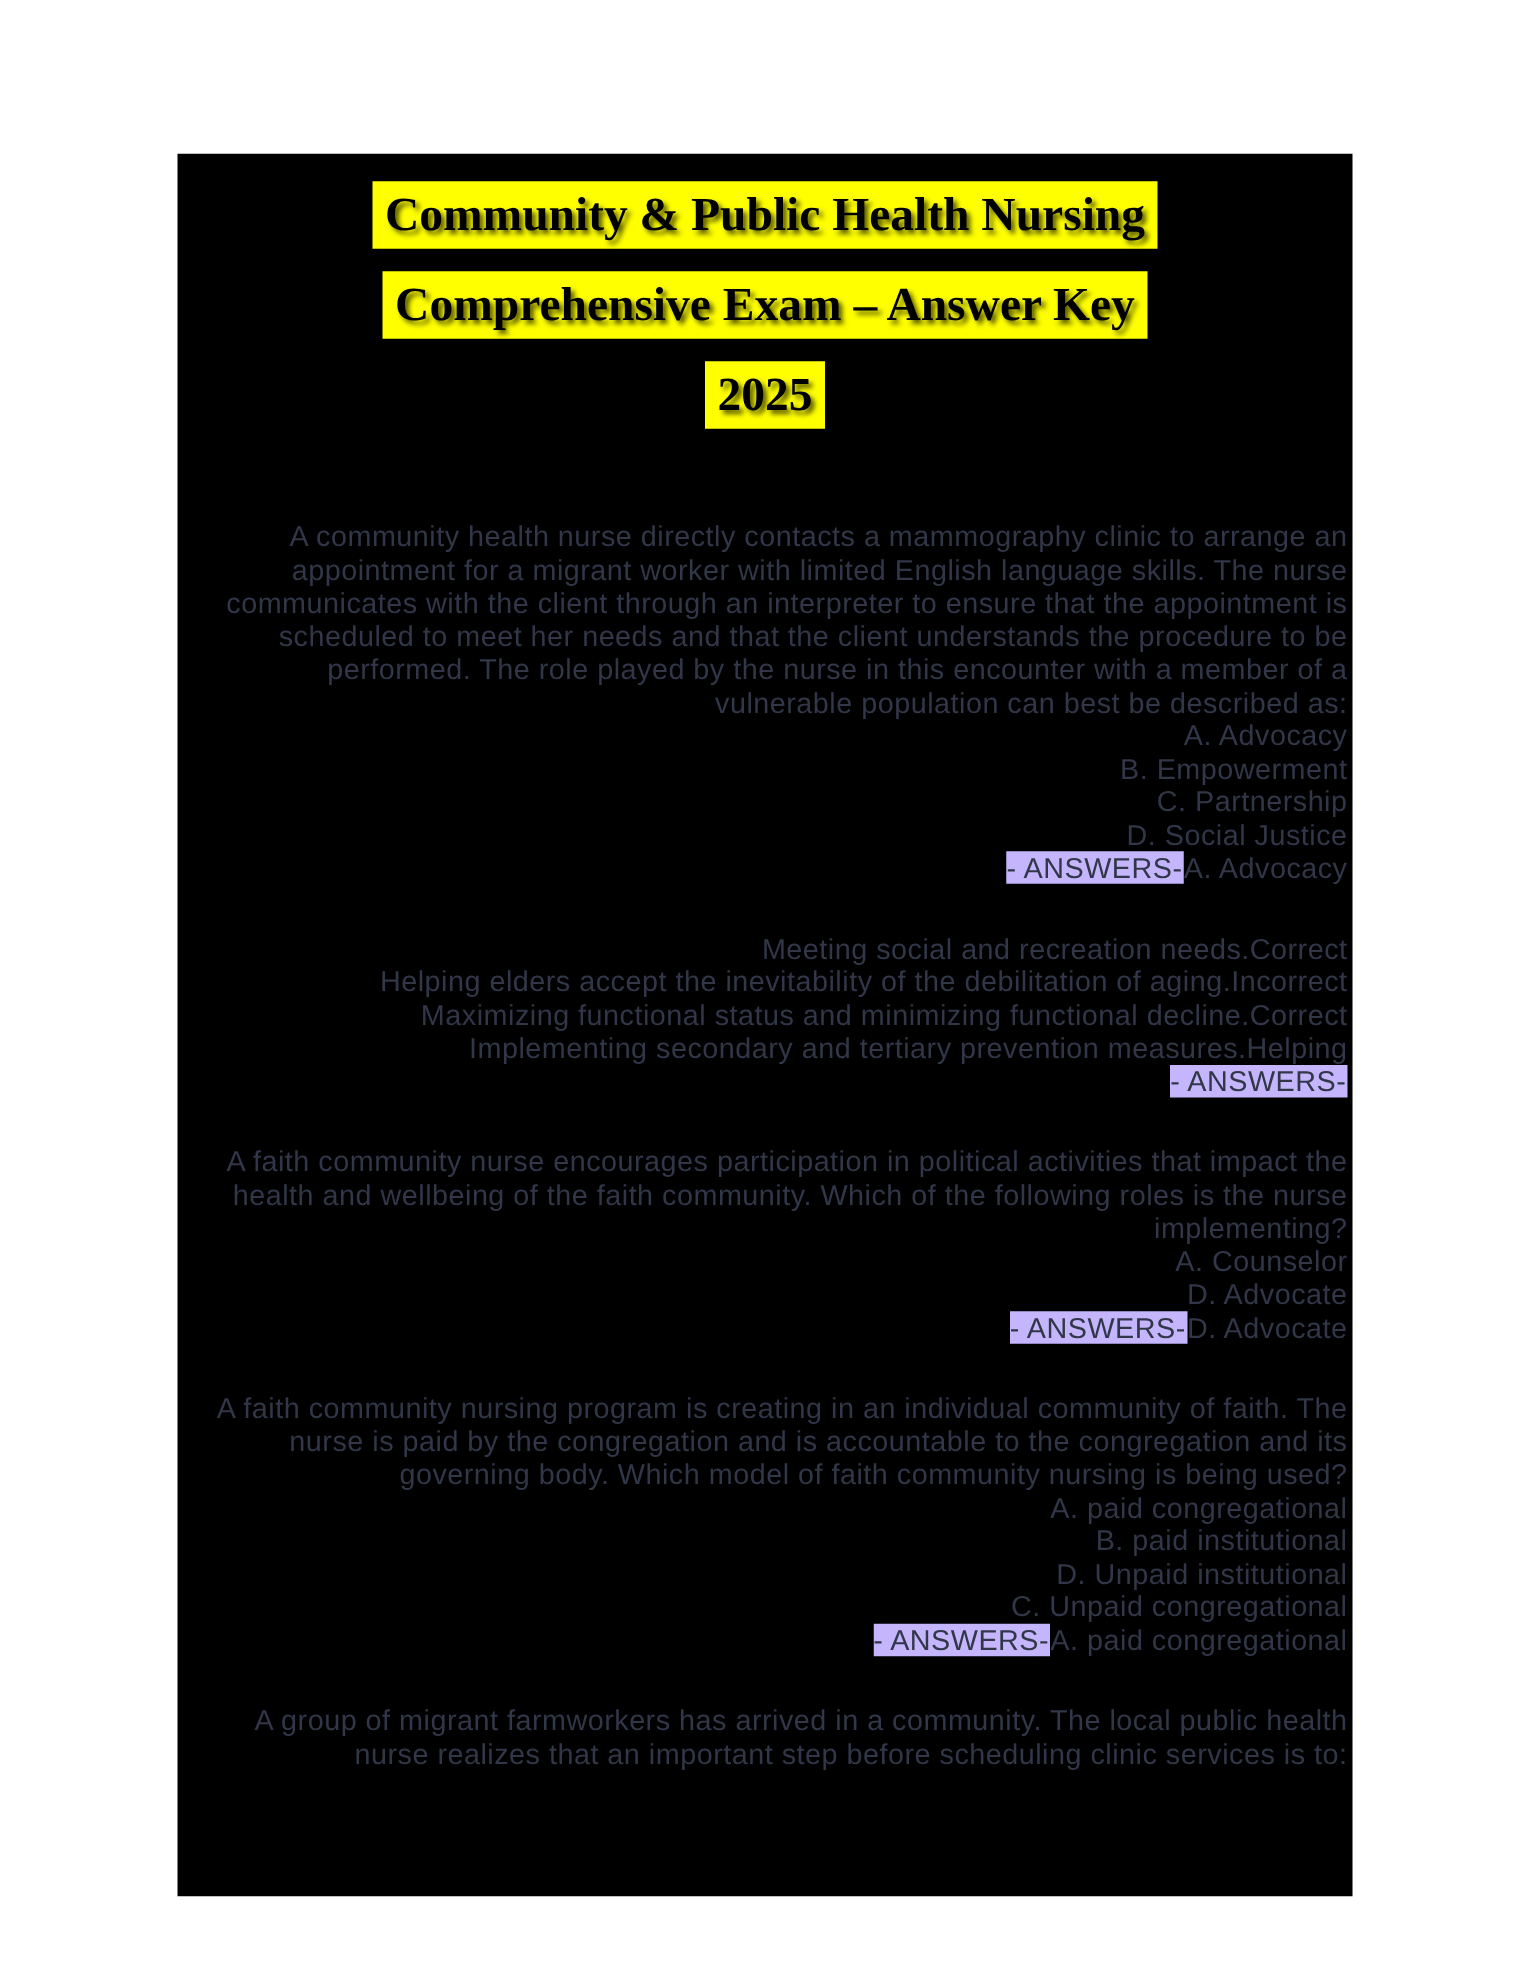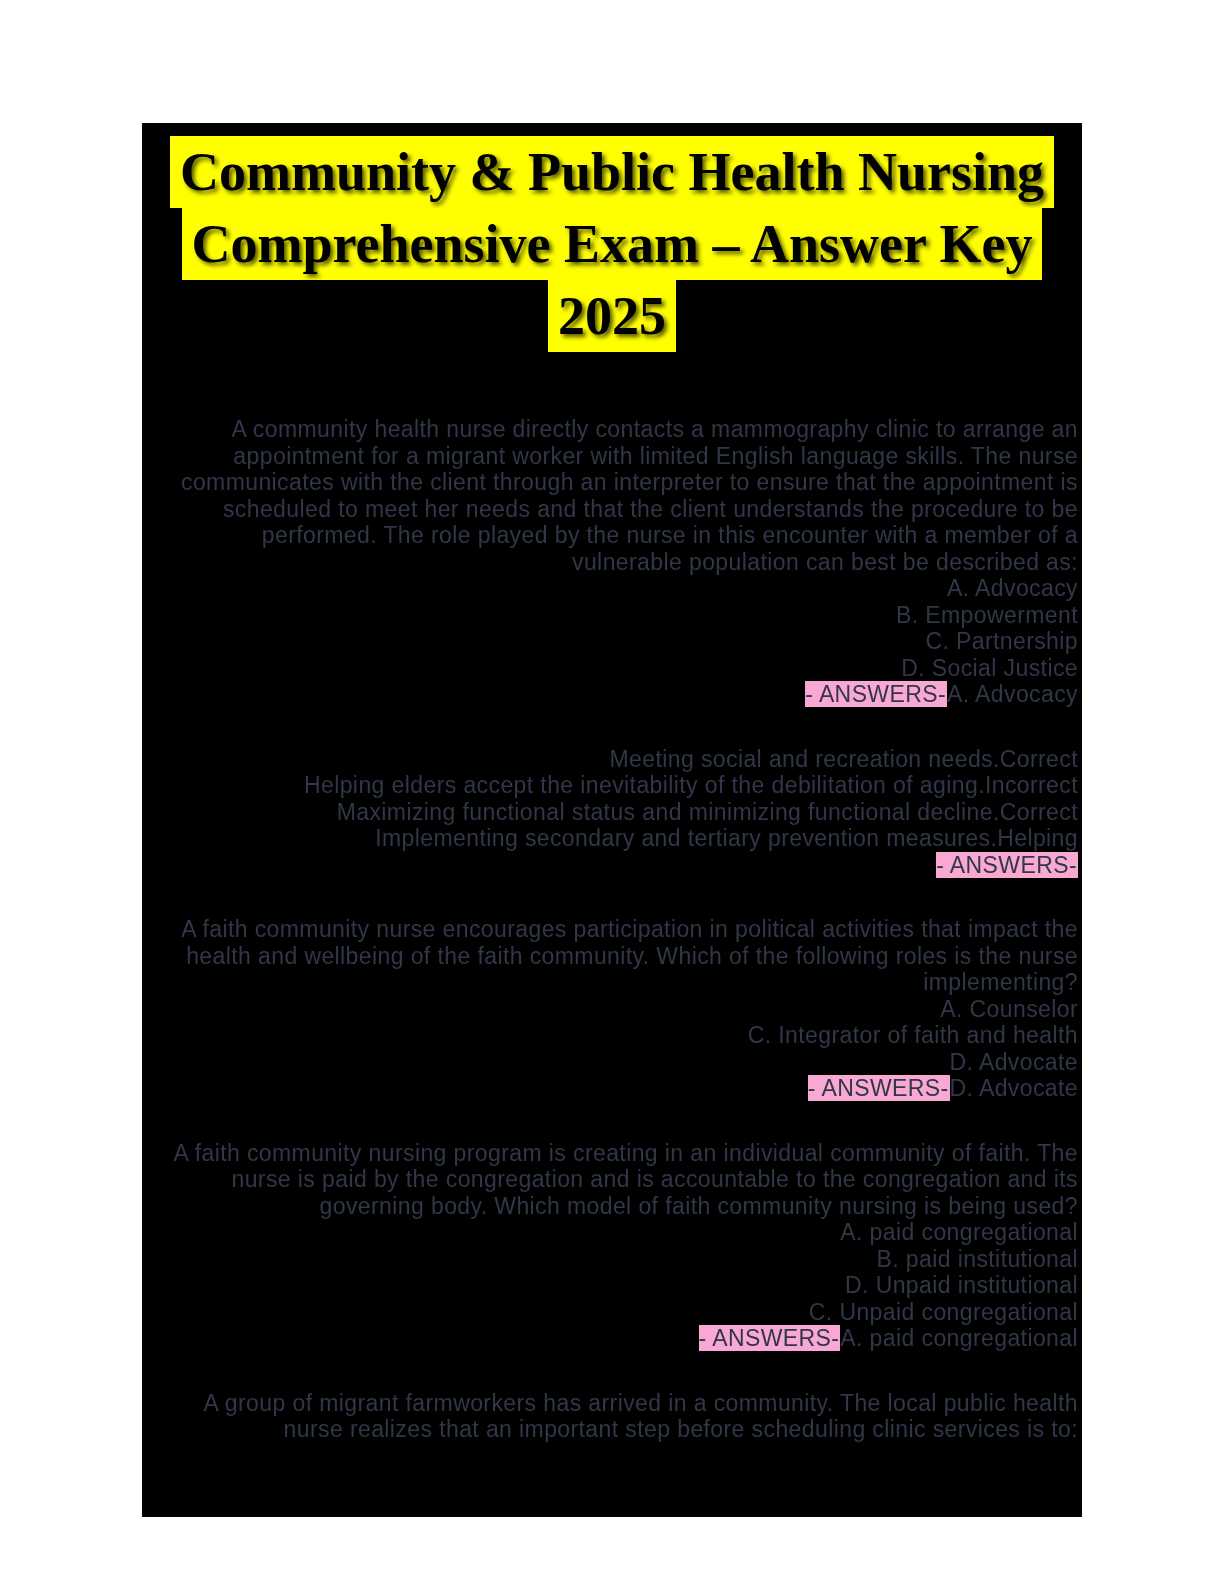--- a/index.html
+++ b/index.html
@@ -24,21 +24,21 @@
     height: 1394px;
     background: #000000;
     overflow: hidden;
     box-sizing: border-box;
   }
   .title-wrap {
     margin-top: 13px;
     text-align: center;
     font-family: "Liberation Serif", serif;
     font-weight: bold;
-    font-size: 54px;
+    font-size: 38px;
     line-height: 72px;
     color: #000000;
   }
   .title-line { margin: 0; }
   .hl-title {
     background: #ffff00;
     padding: 6px 10px;
     text-shadow: 3px 3px 4px rgba(0,0,0,0.65);
     white-space: nowrap;
   }
@@ -47,21 +47,21 @@
     font-family: "Liberation Sans", sans-serif;
     font-size: 23px;
     line-height: 26.5px;
     letter-spacing: 0.4px;
     color: #313748;
     text-align: right;
   }
   .qblock { margin: 0 0 38px 0; }
   .qtext, .opt, .answer-line { margin: 0; padding: 0; }
   .hl-ans {
-    background: #f9a8d4;
+    background: #c4b5fd;
     padding-right: 1px;
   }
 </style>
 </head>
 <body>
 
 <div class="viewport">
   <div class="sheet">
 
     <div class="title-wrap">
@@ -85,21 +85,20 @@
         <div class="opt">Meeting social and recreation needs.Correct</div>
         <div class="opt">Helping elders accept the inevitability of the debilitation of aging.Incorrect</div>
         <div class="opt">Maximizing functional status and minimizing functional decline.Correct</div>
         <div class="opt">Implementing secondary and tertiary prevention measures.Helping</div>
         <div class="answer-line"><span class="hl-ans">- ANSWERS-</span><span></span></div>
       </section>
 
       <section class="qblock">
         <p class="qtext">A faith community nurse encourages participation in political activities that impact the health and wellbeing of the faith community. Which of the following roles is the nurse implementing?</p>
         <div class="opt">A. Counselor</div>
-        <div class="opt">C. Integrator of faith and health</div>
         <div class="opt">D. Advocate</div>
         <div class="answer-line"><span class="hl-ans">- ANSWERS-</span><span>D. Advocate</span></div>
       </section>
 
       <section class="qblock">
         <p class="qtext">A faith community nursing program is creating in an individual community of faith. The nurse is paid by the congregation and is accountable to the congregation and its governing body. Which model of faith community nursing is being used?</p>
         <div class="opt">A. paid congregational</div>
         <div class="opt">B. paid institutional</div>
         <div class="opt">D. Unpaid institutional</div>
         <div class="opt">C. Unpaid congregational</div>

